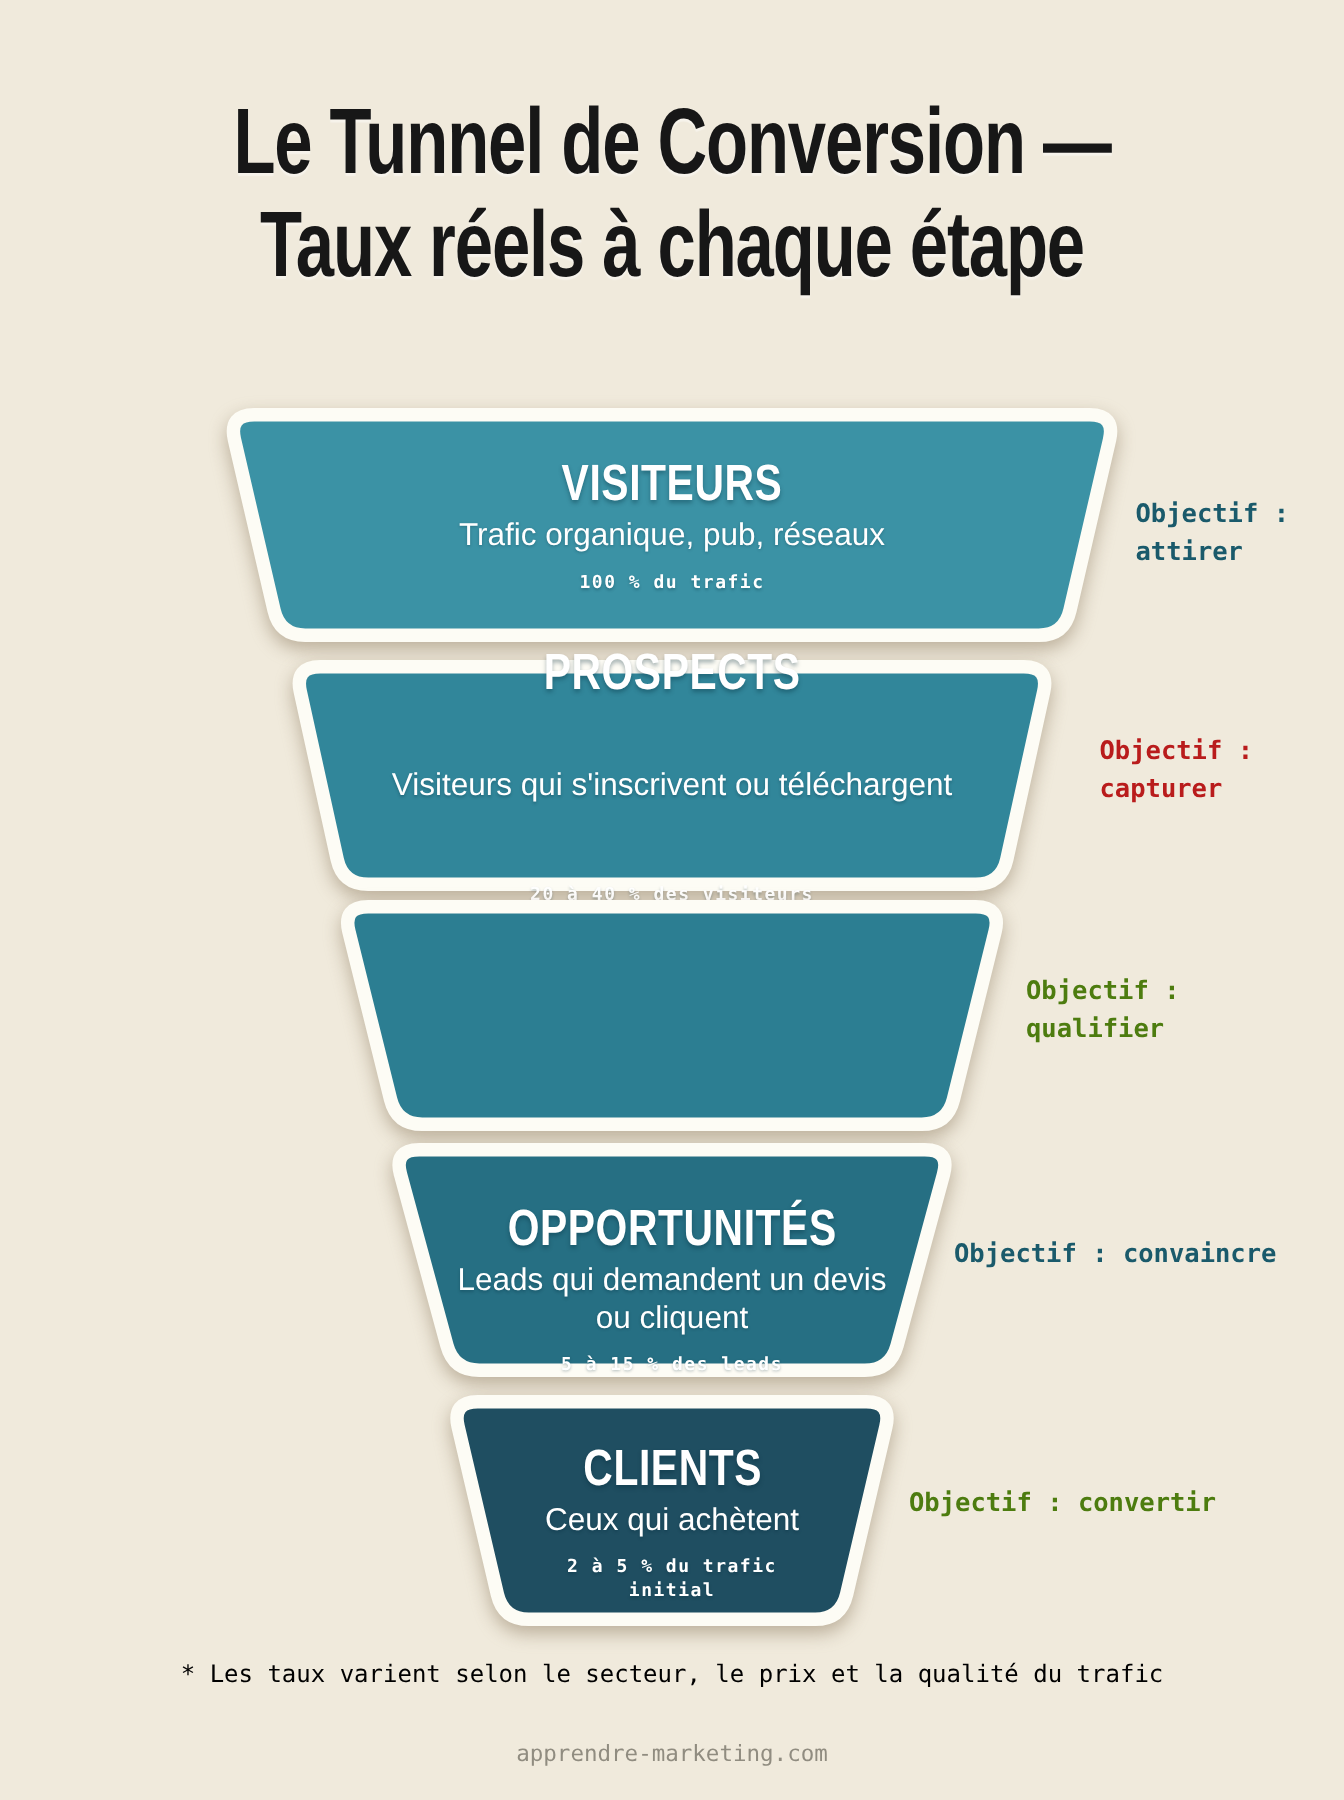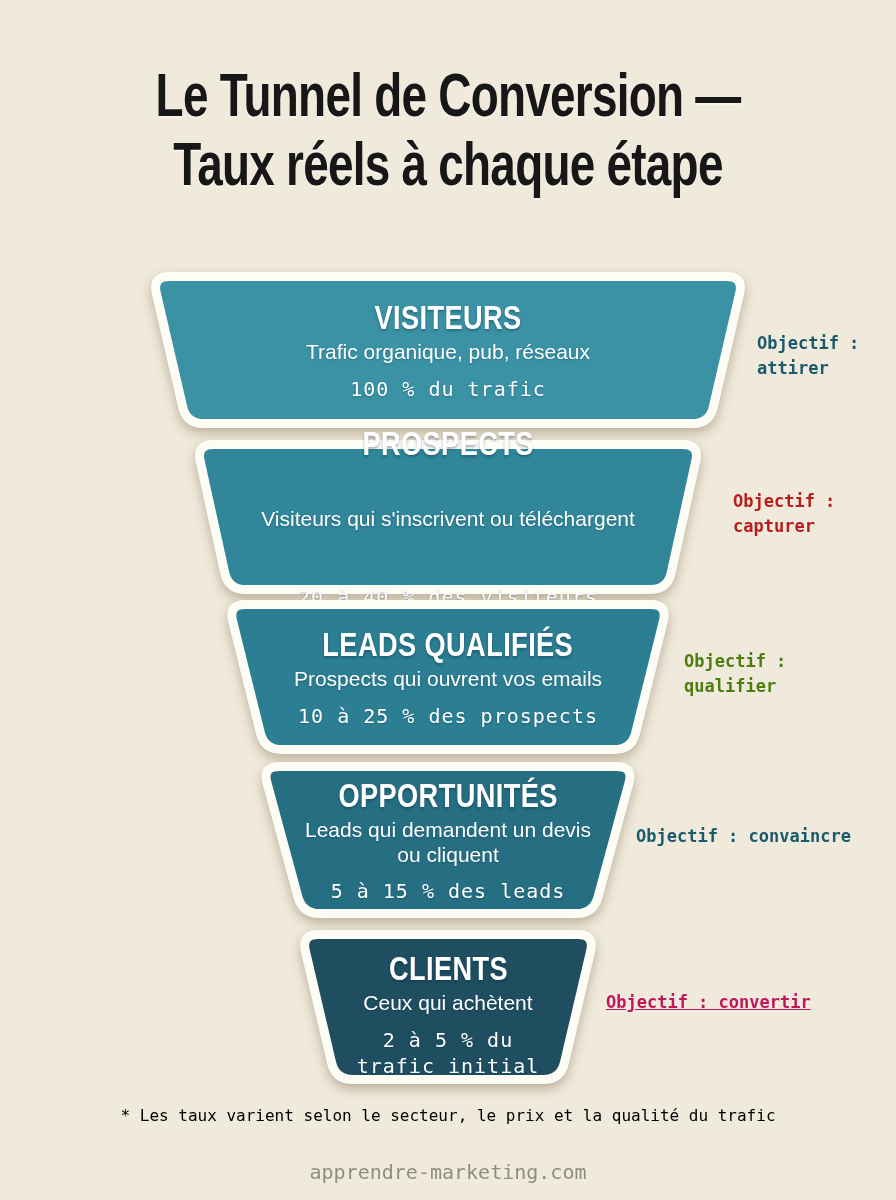--- a/index.html
+++ b/index.html
@@ -34,41 +34,41 @@
     font-size:34px;font-weight:700;letter-spacing:0.5px;
     transform:scaleX(0.8);transform-origin:50% 50%;white-space:nowrap;
     text-shadow:0 2px 3px rgba(0,40,55,0.35);
   }
   .stage-desc{
     font-size:21px;line-height:1.18;font-weight:400;
     text-shadow:0 1px 2px rgba(0,40,55,0.3);
   }
   .stage-rate{
     font-family:"DejaVu Sans Mono",monospace;
-    font-size:20px;font-weight:400;letter-spacing:1px;
+    font-size:12px;font-weight:700;letter-spacing:1px;
     margin-top:8px;line-height:1.3;
     text-shadow:0 1px 2px rgba(0,40,55,0.3);
   }
   
   .objective{
     position:absolute;
     font-family:"DejaVu Sans Mono",monospace;
     font-size:17px;line-height:1.45;font-weight:700;
     color:#1A5A6B;
   }
   
   .footnote{
     position:absolute;top:1106px;left:0;right:0;text-align:center;
     font-family:"DejaVu Sans Mono",monospace;
     font-size:16px;color:#000000;
   }
   .website{
     position:absolute;top:1160px;left:0;right:0;text-align:center;
     font-family:"DejaVu Sans Mono",monospace;
-    font-size:20px;color:#908C80;
+    font-size:15px;color:#908C80;
   }
 </style>
 </head>
 <body>
 
 <div class="page">
 
   <h1 class="title">
     <span class="title-line">Le Tunnel de Conversion —</span>
     <span class="title-line">Taux réels à chaque étape</span>
@@ -94,48 +94,43 @@
           <div class="stage-title">PROSPECTS</div>
           <div class="stage-desc">Visiteurs qui s'inscrivent ou téléchargent</div>
           <div class="stage-rate">20 à 40 % des visiteurs</div>
         </div>
       </div>
       <div class="objective" style="left: 733px; top: 489px; width: 140px; color: #b91c1c;">Objectif : capturer</div>
       <div class="stage" style="top: 586px; left: 50%; width: 476px; margin-left: -238px; height: 182px;">
         <svg class="stage-svg" width="476" height="182">
           <path d="M 22.6 35.0 Q 18.5 18.5 35.5 18.5 L 440.5 18.5 Q 457.5 18.5 453.4 35.0 L 425.6 147.0 Q 421.5 163.5 404.5 163.5 L 71.5 163.5 Q 54.5 163.5 50.4 147.0 Z" fill="#2C7E92" stroke="#FDFCF5" stroke-width="9" stroke-linejoin="round"></path>
         </svg>
-        <div class="stage-text" style="top: 14px; height: 154px;">
-          <div class="stage-title">LEADS QUALIFIÉS</div>
-          <div class="stage-desc">Prospects qui ouvrent vos emails</div>
-          <div class="stage-rate">10 à 25 % des prospects</div>
-        </div>
       </div>
       <div class="objective" style="left: 684px; top: 649px; width: 150px; color: #4d7c0f;">Objectif : qualifier</div>
       <div class="stage" style="top: 748px; left: 50%; width: 408px; margin-left: -204px; height: 184px;">
         <svg class="stage-svg" width="408" height="184">
           <path d="M 23.0 34.9 Q 18.5 18.5 35.5 18.5 L 372.5 18.5 Q 389.5 18.5 385.0 34.9 L 354.0 149.1 Q 349.5 165.5 332.5 165.5 L 75.5 165.5 Q 58.5 165.5 54.0 149.1 Z" fill="#266F83" stroke="#FDFCF5" stroke-width="9" stroke-linejoin="round"></path>
         </svg>
-        <div class="stage-text" style="top: 14px; height: 156px;">
+        <div class="stage-text" style="top: 14px; height: 156px; justify-content: flex-end;">
           <div class="stage-title">OPPORTUNITÉS</div>
           <div class="stage-desc" style="max-width: 290px;">Leads qui demandent un devis ou cliquent</div>
           <div class="stage-rate">5 à 15 % des leads</div>
         </div>
       </div>
       <div class="objective" style="left: 636px; top: 824px; width: 280px; color: rgb(26, 90, 107);">Objectif : convaincre</div>
       <div class="stage" style="top: 916px; left: 50%; width: 330px; margin-left: -165px; height: 182px;">
         <svg class="stage-svg" width="330" height="182">
           <path d="M 22.4 35.1 Q 18.5 18.5 35.5 18.5 L 294.5 18.5 Q 311.5 18.5 307.6 35.1 L 281.4 146.9 Q 277.5 163.5 260.5 163.5 L 69.5 163.5 Q 52.5 163.5 48.6 146.9 Z" fill="#1F4E61" stroke="#FDFCF5" stroke-width="9" stroke-linejoin="round"></path>
         </svg>
         <div class="stage-text" style="top: 14px; height: 168px;">
           <div class="stage-title">CLIENTS</div>
           <div class="stage-desc">Ceux qui achètent</div>
           <div class="stage-rate" style="max-width: 205px;">2 à 5 % du trafic initial</div>
         </div>
       </div>
-      <div class="objective" style="left: 606px; top: 990px; width: 280px; color: #be185d; text-decoration: underline;">Objectif : convertir</div>
+      <div class="objective" style="left: 606px; top: 990px; width: 280px; color: #4d7c0f;">Objectif : convertir</div>
     </div>
 
   <div class="footnote">* Les taux varient selon le secteur, le prix et la qualité du trafic</div>
 
   <div class="website">apprendre-marketing.com</div>
 
 </div>
 
 </body></html>

